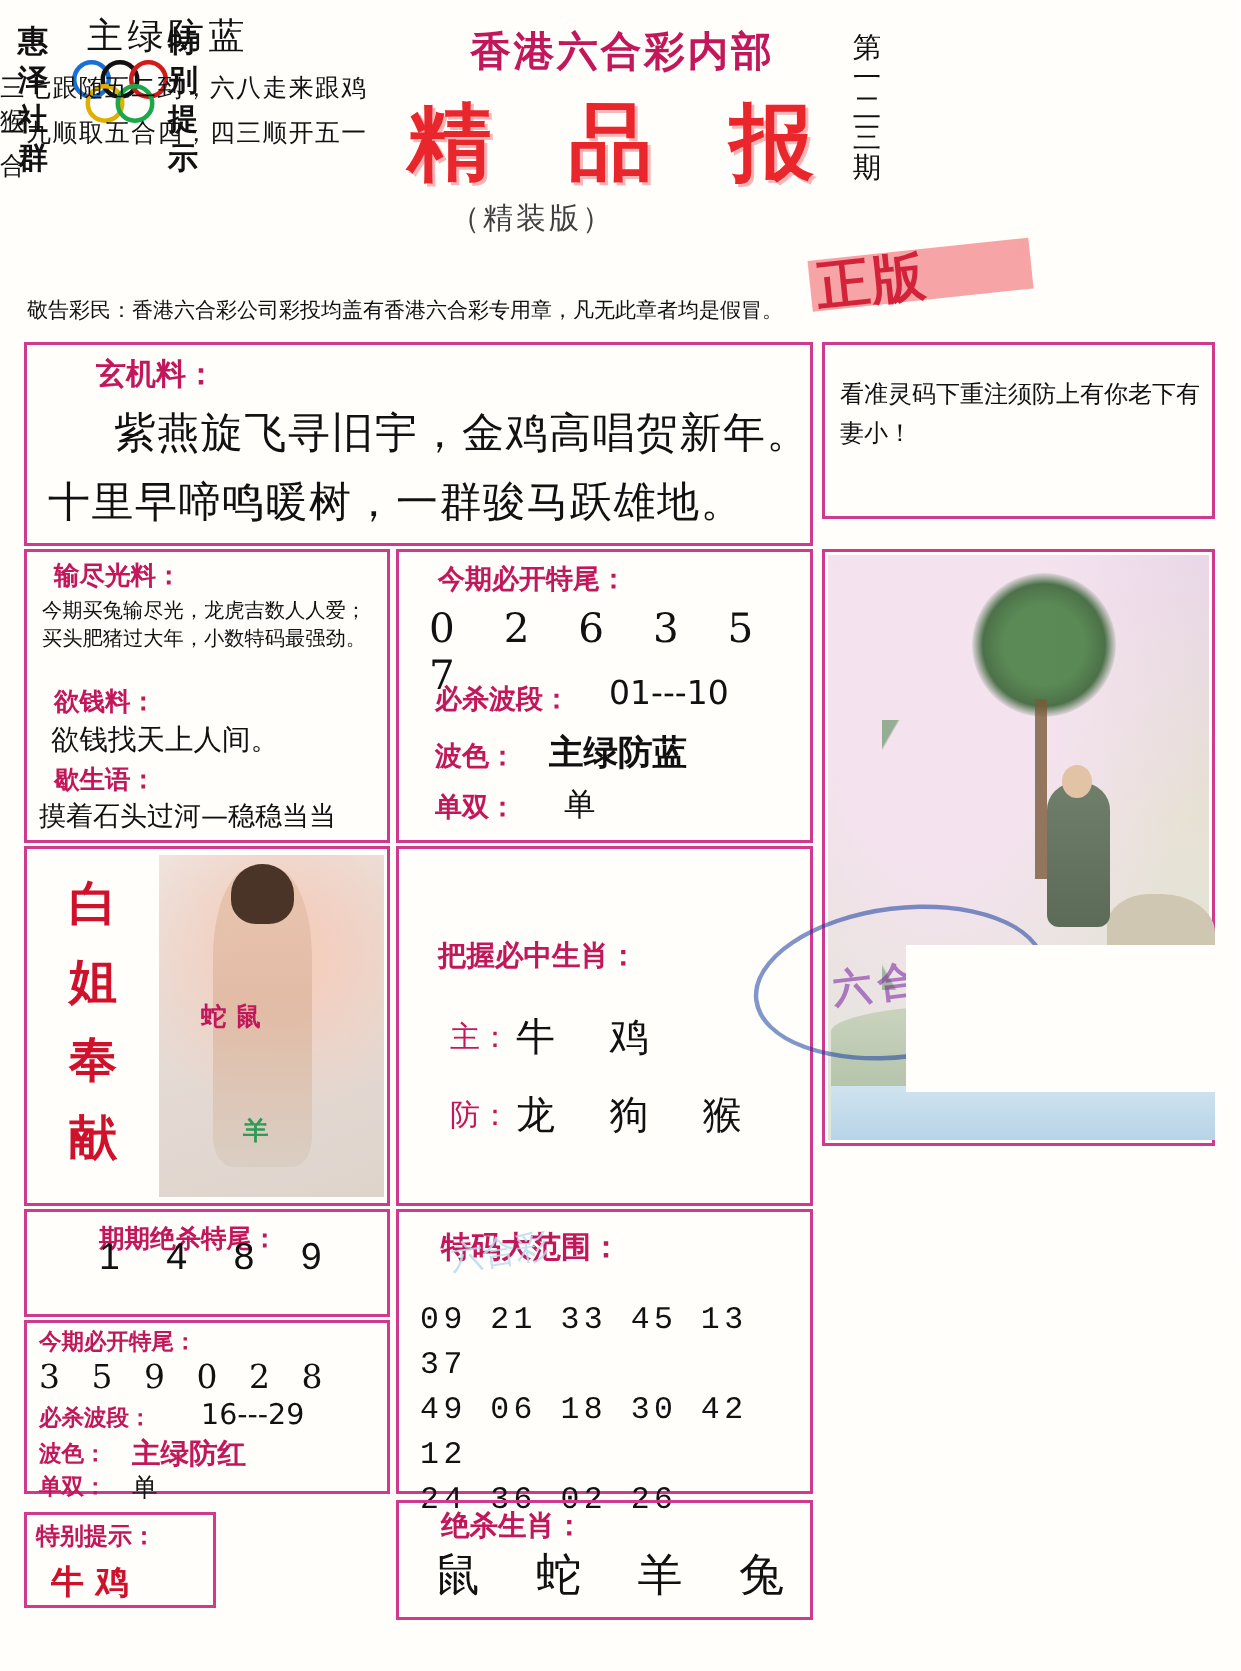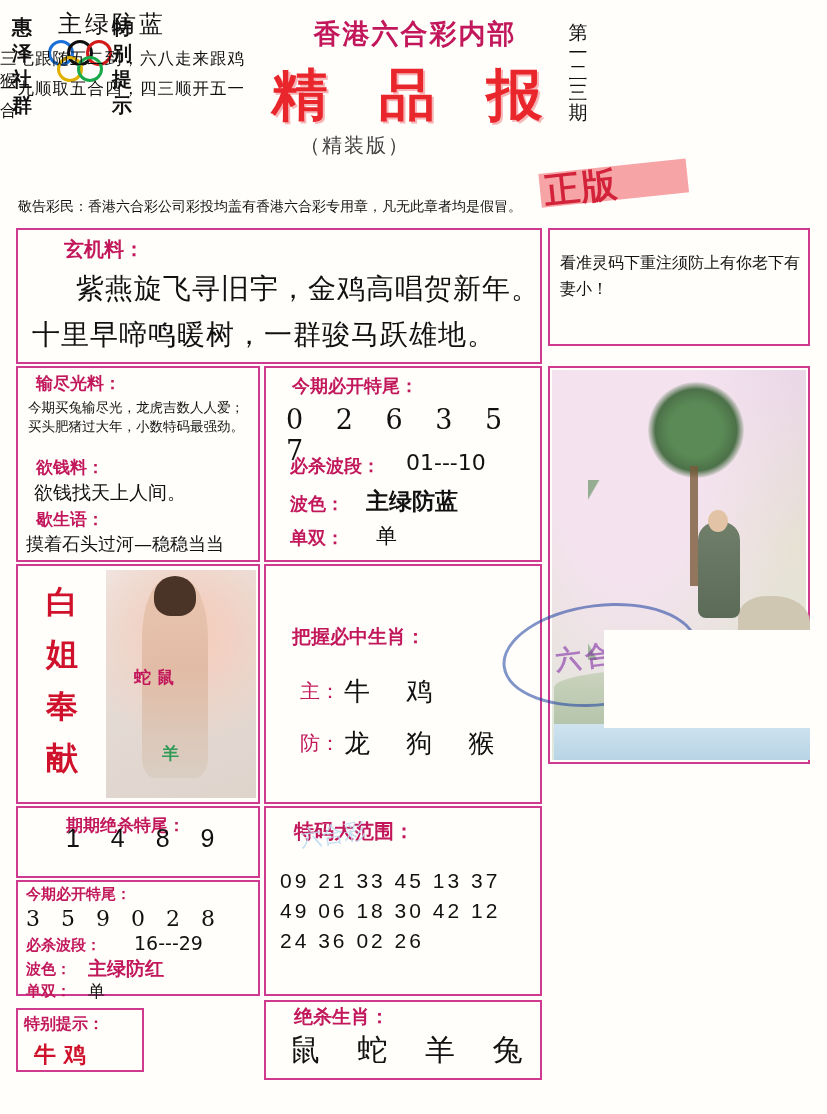--- a/index.html
+++ b/index.html
@@ -255,21 +255,21 @@
 
   .box-shengxiao { left: 264px; top: 564px; width: 278px; height: 240px; }
   .sx-label { position: absolute; left: 26px; top: 58px; font-size: 19px; color: #c2185b; font-weight:bold; }
   .sx-r1l { position: absolute; left: 34px; top: 112px; font-size: 20px; color: #c2185b; }
   .sx-r1v { position: absolute; left: 78px; top: 108px; font-size: 26px; color: #111; letter-spacing: 14px;}
   .sx-r2l { position: absolute; left: 34px; top: 164px; font-size: 20px; color: #c2185b; }
   .sx-r2v { position: absolute; left: 78px; top: 160px; font-size: 26px; color: #111; letter-spacing: 14px;}
 
   .box-fanwei { left: 264px; top: 806px; width: 278px; height: 190px; }
   .fw-label { position: absolute; left: 28px; top: 10px; font-size: 20px; }
-  .fw-rows { position: absolute; left: 14px; top: 58px; font-size: 21px; line-height: 30px; color: #111; letter-spacing: 3px; font-family: Liberation Sans, sans-serif;}
+  .fw-rows { position: absolute; left: 14px; top: 58px; font-size: 21px; line-height: 30px; color: #111; letter-spacing: 3px; font-family: Liberation Mono, monospace;}
 
   .box-jueshasx { left: 264px; top: 1000px; width: 278px; height: 80px; }
   .jsx-label { position: absolute; left: 28px; top: 2px; font-size: 19px; }
   .jsx-v { position: absolute; left: 24px; top: 28px; font-size: 30px; letter-spacing: 14px; color: #111; font-family: "DejaVu Serif","Liberation Serif",serif;}
 
   
   .box-right-top { left: 548px; top: 228px; width: 262px; height: 118px; }
   .rt-t { position: absolute; left: 10px; top: 20px; width: 244px; font-size: 16px; line-height: 26px; color: #111; }
 
   .box-pic { left: 548px; top: 366px; width: 262px; height: 398px; }

